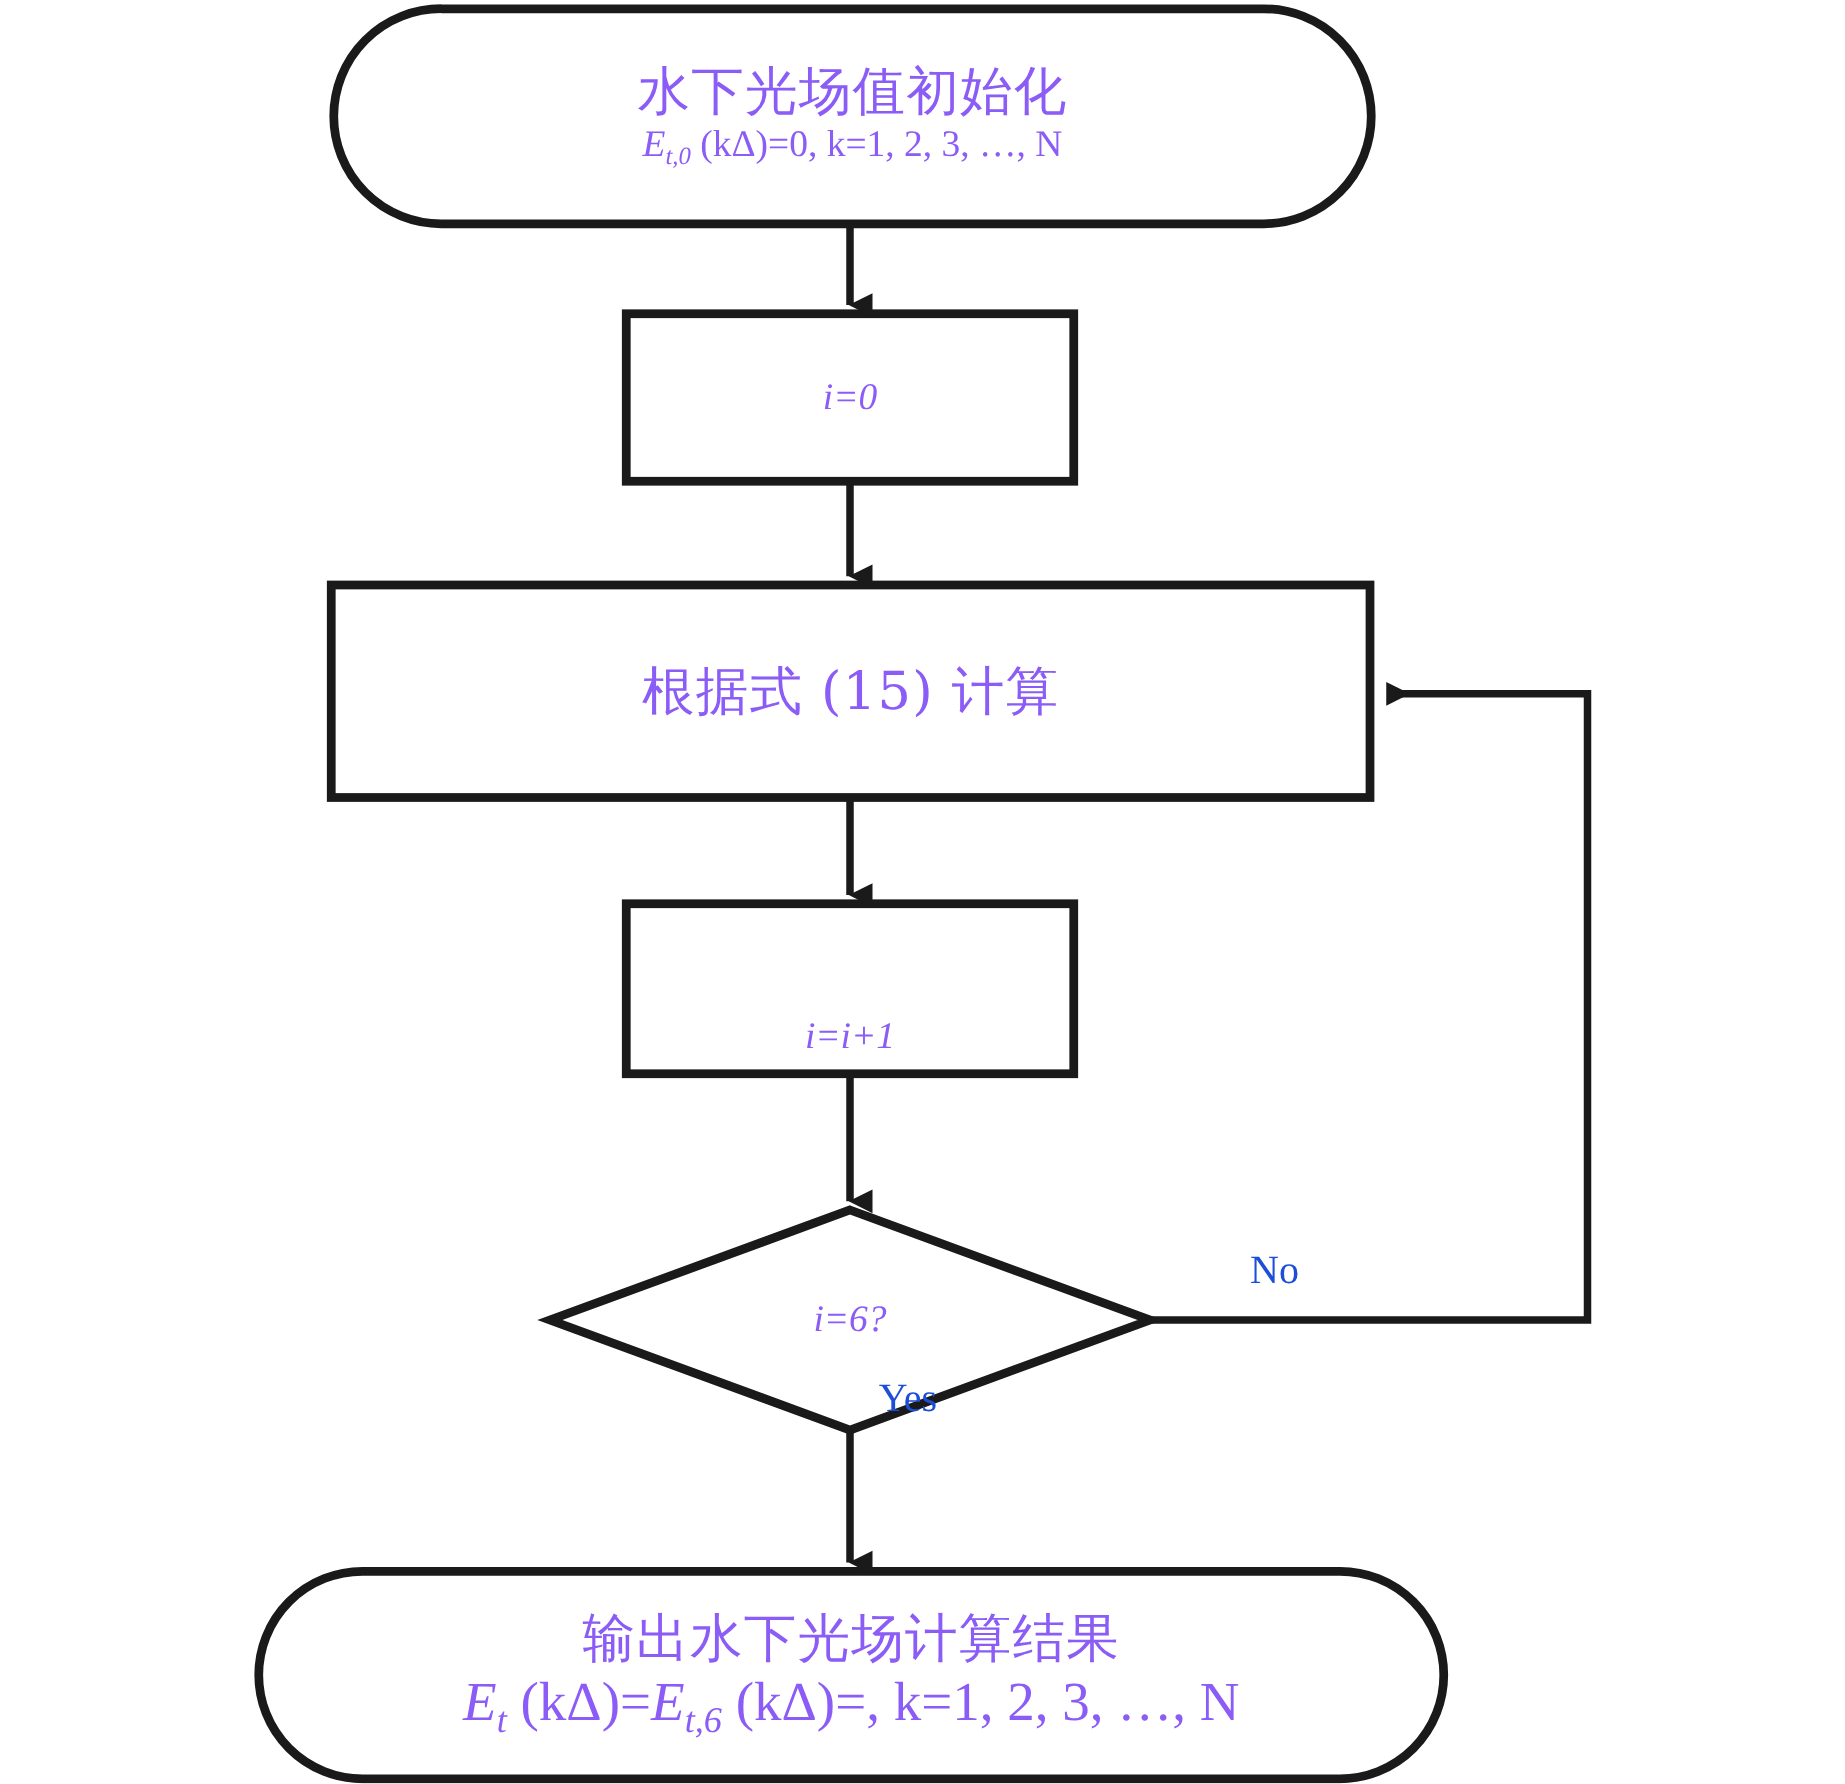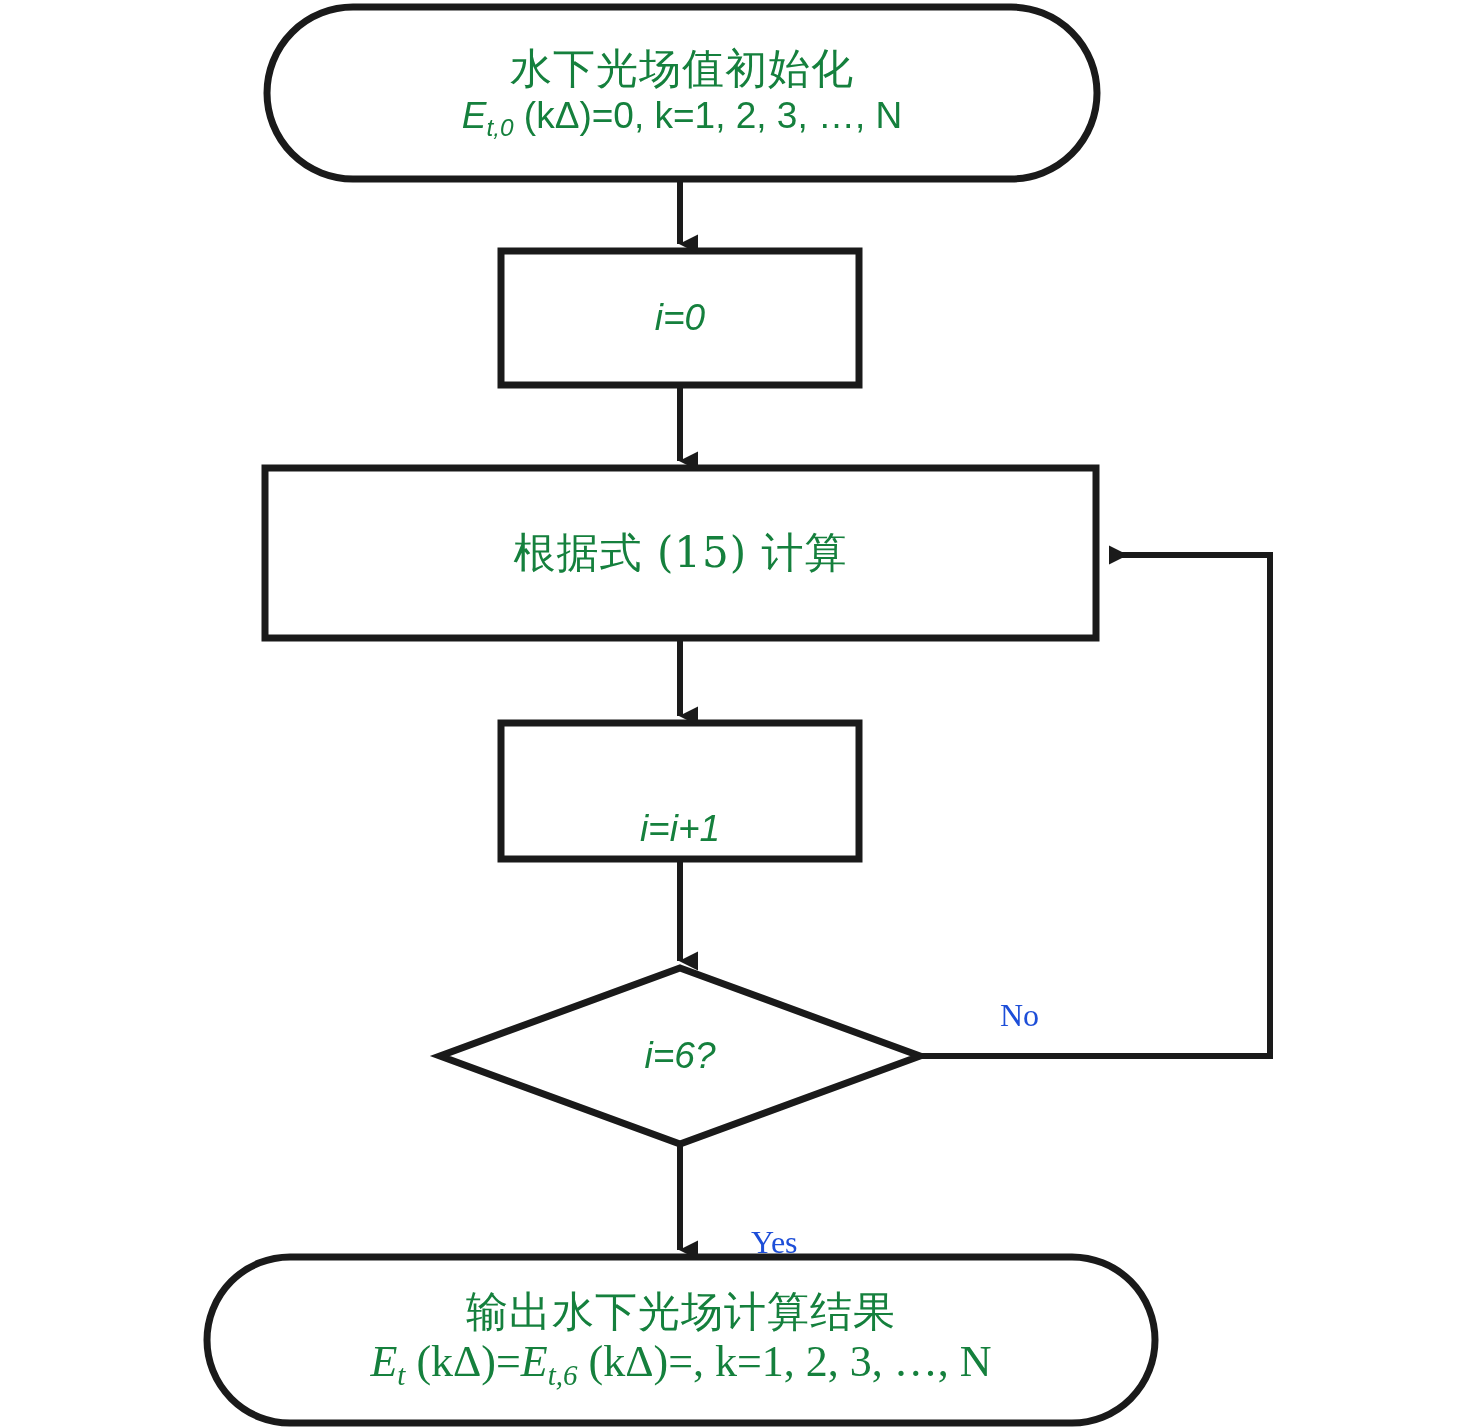--- a/index.html
+++ b/index.html
@@ -24,33 +24,33 @@
     width: 1476px;
     height: 1427px;
   }
   .node-text {
     position: absolute;
     display: flex;
     flex-direction: column;
     align-items: center;
     justify-content: center;
     text-align: center;
-    color: #15803d;
+    color: #8b5cf6;
     pointer-events: none;
   }
   .line-cjk {
     font-family: "DejaVu Serif", "Liberation Serif", serif;
     font-size: 42px;
     line-height: 1.18;
     letter-spacing: 1px;
     white-space: nowrap;
   }
   .line-math {
-    font-family: Liberation Sans, sans-serif;
-    font-size: 37px;
+    font-family: Liberation Serif, serif;
+    font-size: 30px;
     line-height: 1.2;
     white-space: nowrap;
   }
   .line-math-sm {
     font-family: Liberation Serif, serif;
     font-size: 44px;
     line-height: 1.2;
     white-space: nowrap;
   }
   .it { font-style: italic; }
@@ -133,15 +133,15 @@
 
   <div class="node-text" style="left:207px; top:1257px; width:948px; height:166px;text-align:right;">
     <div class="line-cjk">输出水下光场计算结果</div>
     <div class="line-math-sm">
       <span class="it">E</span><span class="sub">t</span><span> (kΔ)=</span><span class="it">E</span><span class="sub">t,6</span><span> (kΔ)=, k=1, 2, 3, …, N</span>
     </div>
   </div>
 
   <div class="edge-label" style="left:1000px; top:997px;">No</div>
 
-  <div class="edge-label" style="left:703px; top:1224px;margin-left:48px;">Yes</div>
+  <div class="edge-label" style="left:703px; top:1100px;">Yes</div>
 
 </div>
 
 </body></html>

